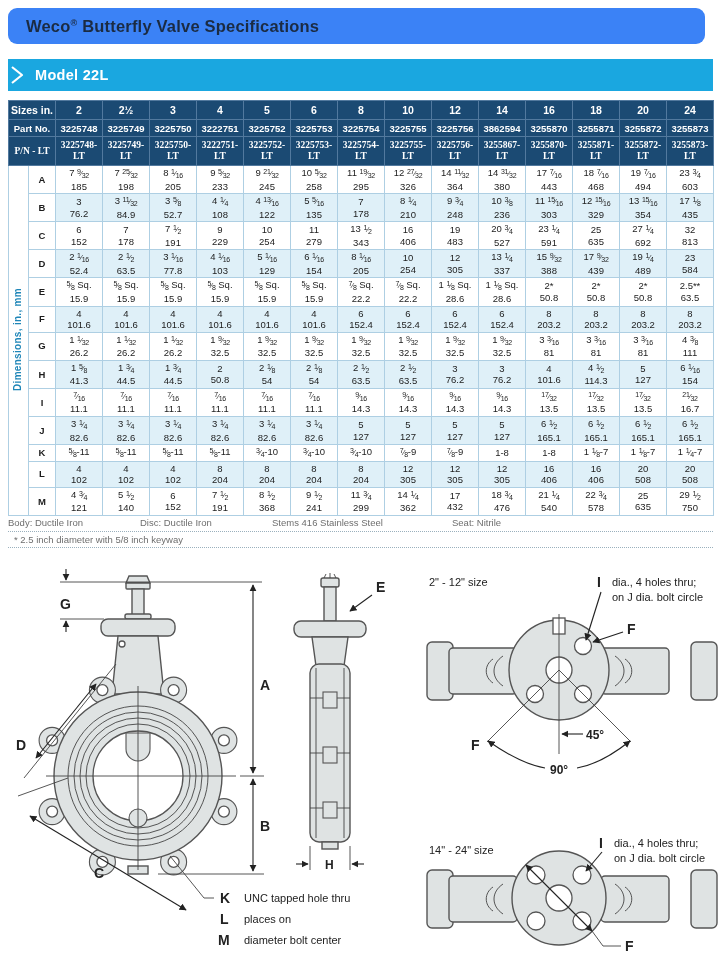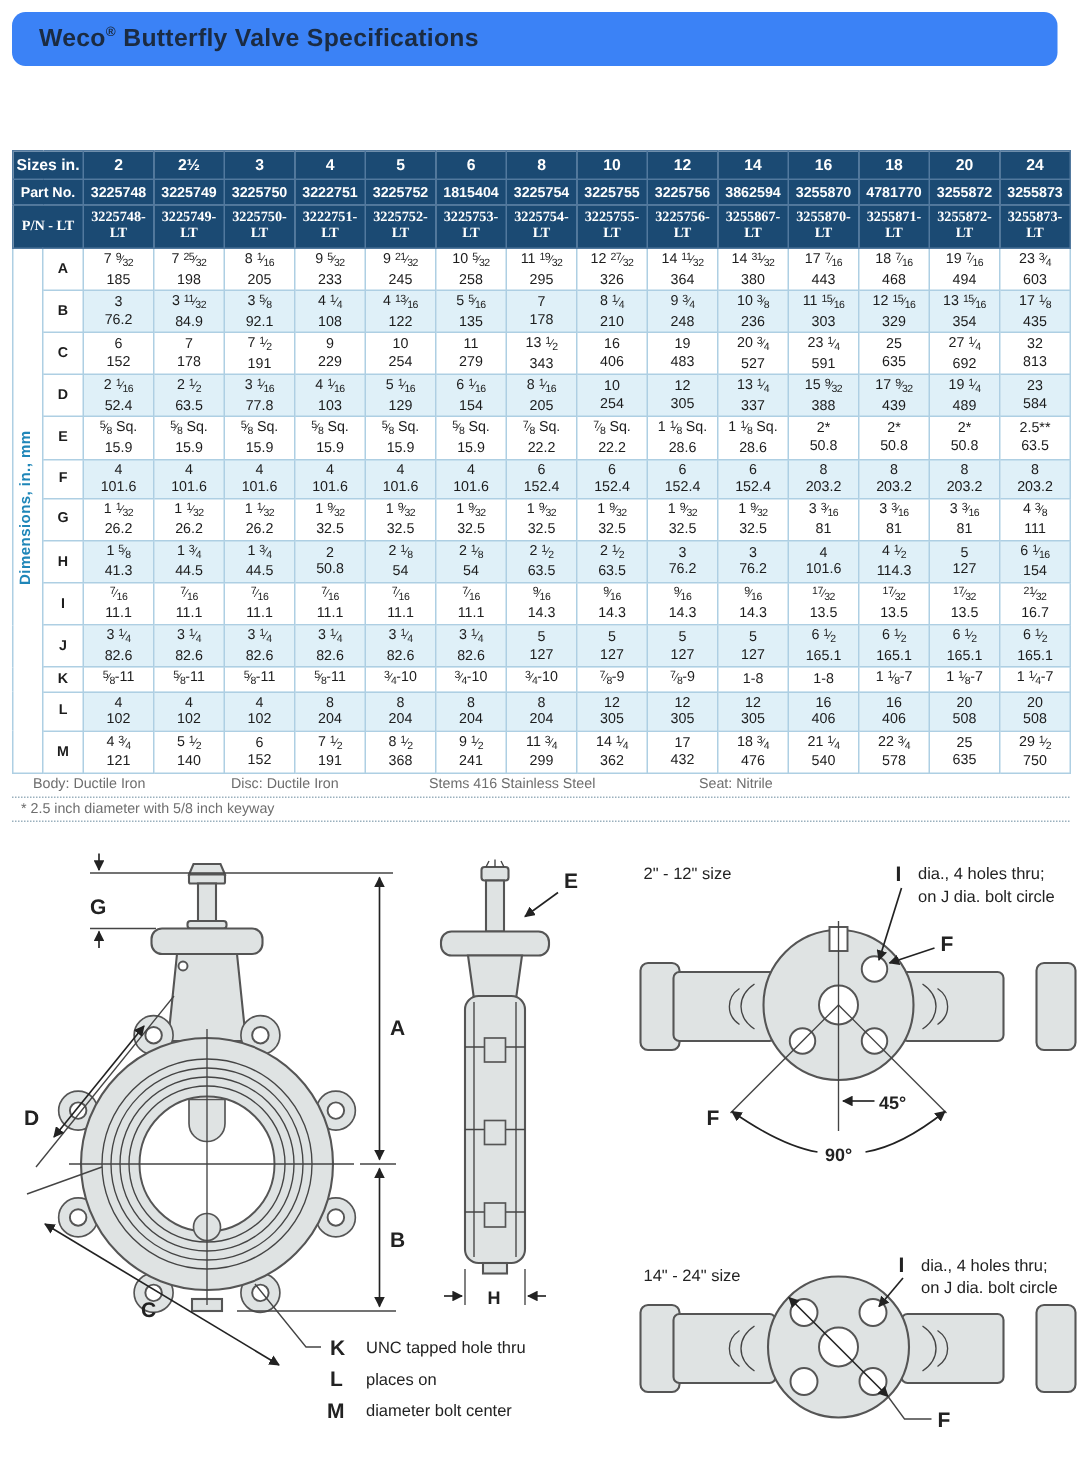--- a/index.html
+++ b/index.html
@@ -37,21 +37,21 @@
                color:#1f86b8;font-size:10px;font-weight:bold;letter-spacing:.3px;}
   td.lt{color:#1f86b8;font-weight:bold;font-size:10.5px;background:#fff !important;}
   td.v .in{white-space:nowrap;}
   td.v .mm{white-space:nowrap;}
   .fr{font-size:7.5px;letter-spacing:-0.3px;}
   .fr sup{font-size:7px;vertical-align:2px;} .fr sub{font-size:7px;vertical-align:-2px;}
 
   
   .materials{position:absolute;left:8px;top:517px;width:705px;font-size:9.5px;color:#6e6e6e;
              display:flex;}
-  .materials span:nth-child(1){margin-left:14px;width:92px;}
+  .materials span:nth-child(1){width:92px;}
   .materials span:nth-child(2){width:132px;padding-left:40px;}
   .materials span:nth-child(3){width:180px;}
   .footnotes{position:absolute;left:8px;top:531px;width:705px;font-size:9.5px;color:#6e6e6e;}
   .footnotes div{border-top:1px dotted #9ab0bd;padding:2px 0 2px 6px;}
   .footnotes div:last-child{border-bottom:1px dotted #9ab0bd;}
 
   
   .diag{position:absolute;}
   svg text{font-family:"Liberation Sans", sans-serif;fill:#222;}
   .dletter{font-size:14px;font-weight:bold;}
@@ -66,20 +66,28 @@
 </style>
 </head>
 <body>
 
 <div class="page">
 
   <div class="title-bar">
     <h1><span>Weco</span><sup>®</sup><span> Butterfly Valve Specifications</span></h1>
   </div>
 
+  <div class="model-bar">
+    <span class="chev">
+      <svg width="16" height="20" viewBox="0 0 16 20">
+          <path d="M2 2 L12 10 L2 18" fill="#1aa7e0" stroke="#ffffff" stroke-width="2.2" stroke-linejoin="round"></path>
+        </svg>
+    </span>
+    <span class="label">Model 22L</span>
+  </div>
 
   <div class="table-wrap">
     <table class="spec" id="spec-table">
         <colgroup>
           <col class="c-dims">
           <col class="c-letter">
           <col class="c-data">
           <col class="c-data">
           <col class="c-data">
           <col class="c-data">
@@ -112,27 +120,27 @@
             <th>20</th>
             <th>24</th>
           </tr>
           <tr class="hr2">
             <th class="hl" colspan="2">Part No.</th>
             <th>3225748</th>
             <th>3225749</th>
             <th>3225750</th>
             <th>3222751</th>
             <th>3225752</th>
-            <th>1815404</th>
+            <th>3225753</th>
             <th>3225754</th>
             <th>3225755</th>
             <th>3225756</th>
             <th>3862594</th>
             <th>3255870</th>
-            <th>4781770</th>
+            <th>3255871</th>
             <th>3255872</th>
             <th>3255873</th>
           </tr>
           <tr class="hr3">
             <th class="hl" colspan="2">P/N - LT</th>
             <th>3225748-<br>LT</th>
             <th>3225749-<br>LT</th>
             <th>3225750-<br>LT</th>
             <th>3222751-<br>LT</th>
             <th>3225752-<br>LT</th>
@@ -213,21 +221,21 @@
             <td class="v">
               <div class="in">3</div>
               <div class="mm">76.2</div>
             </td>
             <td class="v">
               <div class="in">3 <span class="fr"><sup>11</sup>⁄<sub>32</sub></span></div>
               <div class="mm">84.9</div>
             </td>
             <td class="v">
               <div class="in">3 <span class="fr"><sup>5</sup>⁄<sub>8</sub></span></div>
-              <div class="mm">92.1</div>
+              <div class="mm">52.7</div>
             </td>
             <td class="v">
               <div class="in">4 <span class="fr"><sup>1</sup>⁄<sub>4</sub></span></div>
               <div class="mm">108</div>
             </td>
             <td class="v">
               <div class="in">4 <span class="fr"><sup>13</sup>⁄<sub>16</sub></span></div>
               <div class="mm">122</div>
             </td>
             <td class="v">

